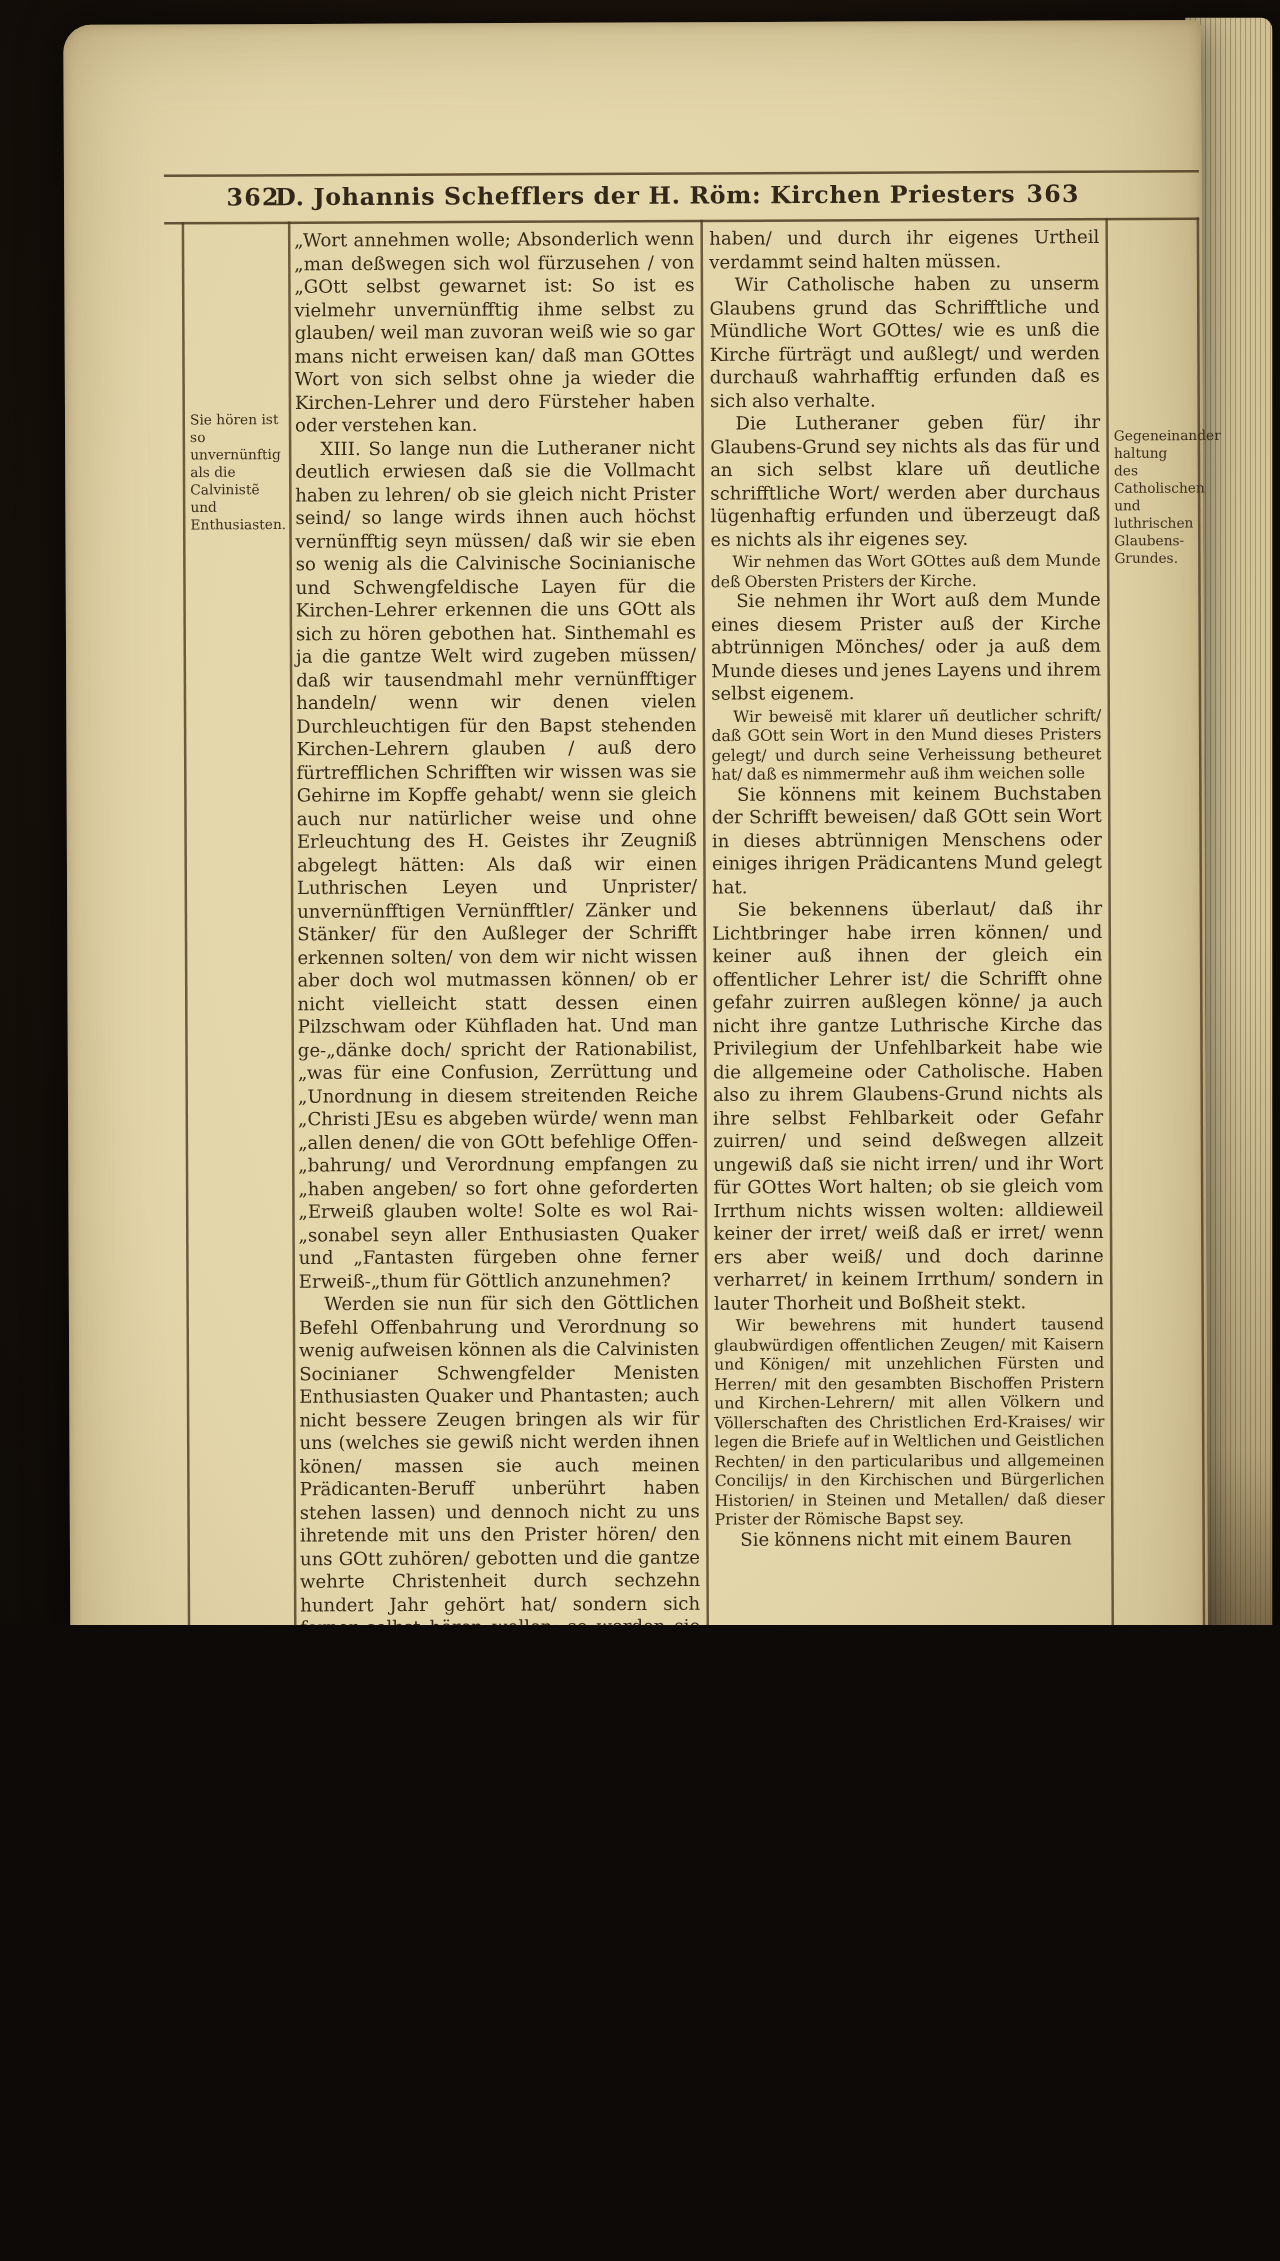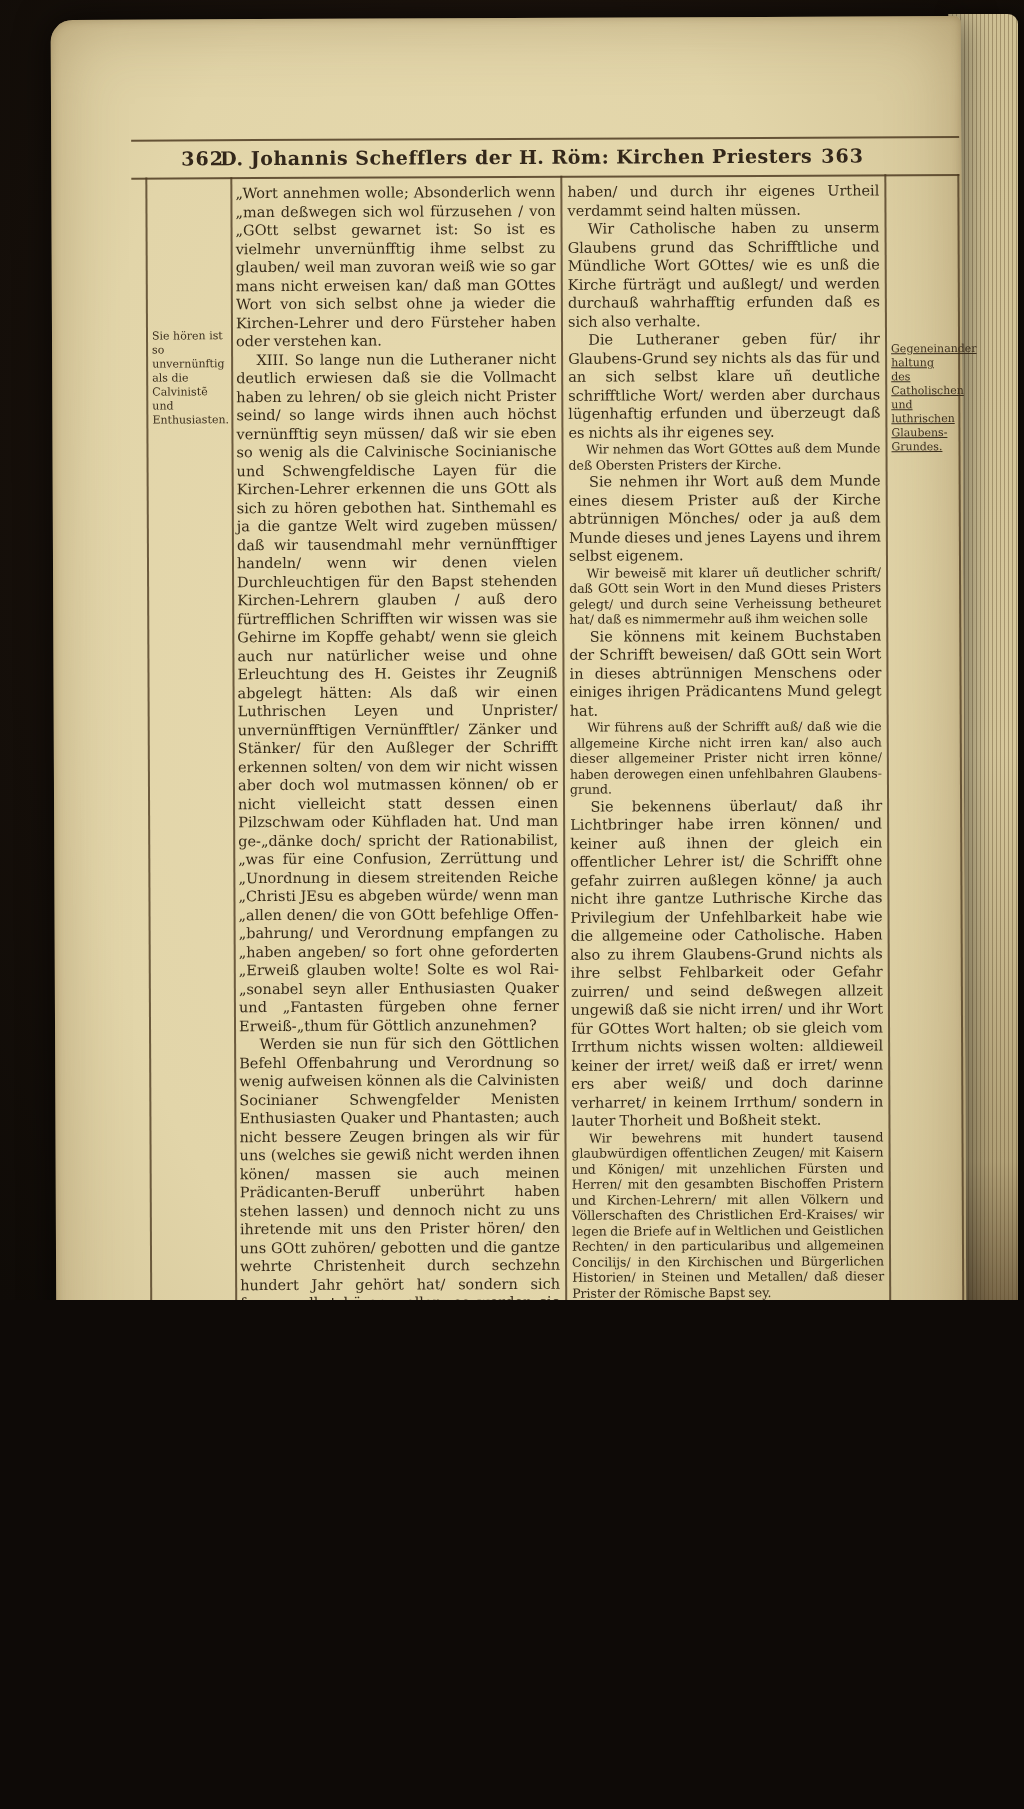--- a/index.html
+++ b/index.html
@@ -76,37 +76,36 @@
     <div class="rule-v" style="left:833px;top:158px;height:1312px;"></div>
     <div class="rule-v" style="left:906px;top:158px;height:1312px;"></div>
     <div class="rule-h" style="left:184px;top:1392px;width:324px;"></div>
     <div class="rule-h" style="left:184px;top:1414px;width:324px;"></div>
 
     <div class="pagehead pagenum" style="left:130px;">362</div>
     <div class="pagehead runtitle" style="left:165px;width:600px;">D. Johannis Schefflers der H. Röm: Kirchen Priesters</div>
     <div class="pagehead pagenum" style="left:770px;">363</div>
 
     <div class="mnote" style="left:100px;top:310px;width:74px;">Sie hören ist so unvernünftig als die Calvinistẽ und Enthusiasten.</div>
-    <div class="mnote" style="left:839px;top:326px;width:62px;text-decoration:underline;">Gegeneinander haltung des Catholischen und luthrischen Glaubens-Grundes.</div>
+    <div class="mnote" style="left:839px;top:326px;width:62px;">Gegeneinander haltung des Catholischen und luthrischen Glaubens-Grundes.</div>
 
     <div class="coltext" style="left:184px;width:320px;">
       <p>„Wort annehmen wolle; Absonderlich wenn „man deßwegen sich wol fürzusehen / von „GOtt selbst gewarnet ist: So ist es vielmehr unvernünfftig ihme selbst zu glauben/ weil man zuvoran weiß wie so gar mans nicht erweisen kan/ daß man GOttes Wort von sich selbst ohne ja wieder die Kirchen-Lehrer und dero Fürsteher haben oder verstehen kan.</p>
       <p class="ind">XIII. So lange nun die Lutheraner nicht deutlich erwiesen daß sie die Vollmacht haben zu lehren/ ob sie gleich nicht Prister seind/ so lange wirds ihnen auch höchst vernünfftig seyn müssen/ daß wir sie eben so wenig als die Calvinische Socinianische und Schwengfeldische Layen für die Kirchen-Lehrer erkennen die uns GOtt als sich zu hören gebothen hat. Sinthemahl es ja die gantze Welt wird zugeben müssen/ daß wir tausendmahl mehr vernünfftiger handeln/ wenn wir denen vielen Durchleuchtigen für den Bapst stehenden Kirchen-Lehrern glauben / auß dero fürtrefflichen Schrifften wir wissen was sie Gehirne im Kopffe gehabt/ wenn sie gleich auch nur natürlicher weise und ohne Erleuchtung des H. Geistes ihr Zeugniß abgelegt hätten: Als daß wir einen Luthrischen Leyen und Unprister/ unvernünfftigen Vernünfftler/ Zänker und Stänker/ für den Außleger der Schrifft erkennen solten/ von dem wir nicht wissen aber doch wol mutmassen können/ ob er nicht vielleicht statt dessen einen Pilzschwam oder Kühfladen hat. Und man ge-„dänke doch/ spricht der Rationabilist, „was für eine Confusion, Zerrüttung und „Unordnung in diesem streitenden Reiche „Christi JEsu es abgeben würde/ wenn man „allen denen/ die von GOtt befehlige Offen-„bahrung/ und Verordnung empfangen zu „haben angeben/ so fort ohne geforderten „Erweiß glauben wolte! Solte es wol Rai-„sonabel seyn aller Enthusiasten Quaker und „Fantasten fürgeben ohne ferner Erweiß-„thum für Göttlich anzunehmen?</p>
       <p class="ind">Werden sie nun für sich den Göttlichen Befehl Offenbahrung und Verordnung so wenig aufweisen können als die Calvinisten Socinianer Schwengfelder Menisten Enthusiasten Quaker und Phantasten; auch nicht bessere Zeugen bringen als wir für uns (welches sie gewiß nicht werden ihnen könen/ massen sie auch meinen Prädicanten-Beruff unberührt haben stehen lassen) und dennoch nicht zu uns ihretende mit uns den Prister hören/ den uns GOtt zuhören/ gebotten und die gantze wehrte Christenheit durch sechzehn hundert Jahr gehört hat/ sondern sich ferner selbst hören wollen; so werden sie sich selbst für Viehische Menschen die den Geist nicht</p>
     </div>
 
     <div class="coltext" style="left:516px;width:312px;">
       <p>haben/ und durch ihr eigenes Urtheil verdammt seind halten müssen.</p>
       <p class="ind">Wir Catholische haben zu unserm Glaubens grund das Schrifftliche und Mündliche Wort GOttes/ wie es unß die Kirche fürträgt und außlegt/ und werden durchauß wahrhafftig erfunden daß es sich also verhalte.</p>
       <p class="ind">Die Lutheraner geben für/ ihr Glaubens-Grund sey nichts als das für und an sich selbst klare uñ deutliche schrifftliche Wort/ werden aber durchaus lügenhaftig erfunden und überzeugt daß es nichts als ihr eigenes sey.</p>
       <p class="ind small">Wir nehmen das Wort GOttes auß dem Munde deß Obersten Pristers der Kirche.</p>
       <p class="ind">Sie nehmen ihr Wort auß dem Munde eines diesem Prister auß der Kirche abtrünnigen Mönches/ oder ja auß dem Munde dieses und jenes Layens und ihrem selbst eigenem.</p>
       <p class="ind small">Wir beweisẽ mit klarer uñ deutlicher schrift/ daß GOtt sein Wort in den Mund dieses Pristers gelegt/ und durch seine Verheissung betheuret hat/ daß es nimmermehr auß ihm weichen solle</p>
       <p class="ind">Sie könnens mit keinem Buchstaben der Schrifft beweisen/ daß GOtt sein Wort in dieses abtrünnigen Menschens oder einiges ihrigen Prädicantens Mund gelegt hat.</p>
-      <p class="ind small">Wir führens auß der Schrifft auß/ daß wie die allgemeine Kirche nicht irren kan/ also auch dieser allgemeiner Prister nicht irren könne/ haben derowegen einen unfehlbahren Glaubens-grund.</p>
       <p class="ind">Sie bekennens überlaut/ daß ihr Lichtbringer habe irren können/ und keiner auß ihnen der gleich ein offentlicher Lehrer ist/ die Schrifft ohne gefahr zuirren außlegen könne/ ja auch nicht ihre gantze Luthrische Kirche das Privilegium der Unfehlbarkeit habe wie die allgemeine oder Catholische. Haben also zu ihrem Glaubens-Grund nichts als ihre selbst Fehlbarkeit oder Gefahr zuirren/ und seind deßwegen allzeit ungewiß daß sie nicht irren/ und ihr Wort für GOttes Wort halten; ob sie gleich vom Irrthum nichts wissen wolten: alldieweil keiner der irret/ weiß daß er irret/ wenn ers aber weiß/ und doch darinne verharret/ in keinem Irrthum/ sondern in lauter Thorheit und Boßheit stekt.</p>
       <p class="ind small">Wir bewehrens mit hundert tausend glaubwürdigen offentlichen Zeugen/ mit Kaisern und Königen/ mit unzehlichen Fürsten und Herren/ mit den gesambten Bischoffen Pristern und Kirchen-Lehrern/ mit allen Völkern und Völlerschaften des Christlichen Erd-Kraises/ wir legen die Briefe auf in Weltlichen und Geistlichen Rechten/ in den particularibus und allgemeinen Concilijs/ in den Kirchischen und Bürgerlichen Historien/ in Steinen und Metallen/ daß dieser Prister der Römische Bapst sey.</p>
       <p class="ind">Sie könnens nicht mit einem Bauren</p>
     </div>
 
     <div class="catchword" style="left:660px;top:1472px;">oder</div>
   </div>
 
   <div class="card">
     <div class="libname">Herzog August Bibliothek Wolfenbüttel</div>

